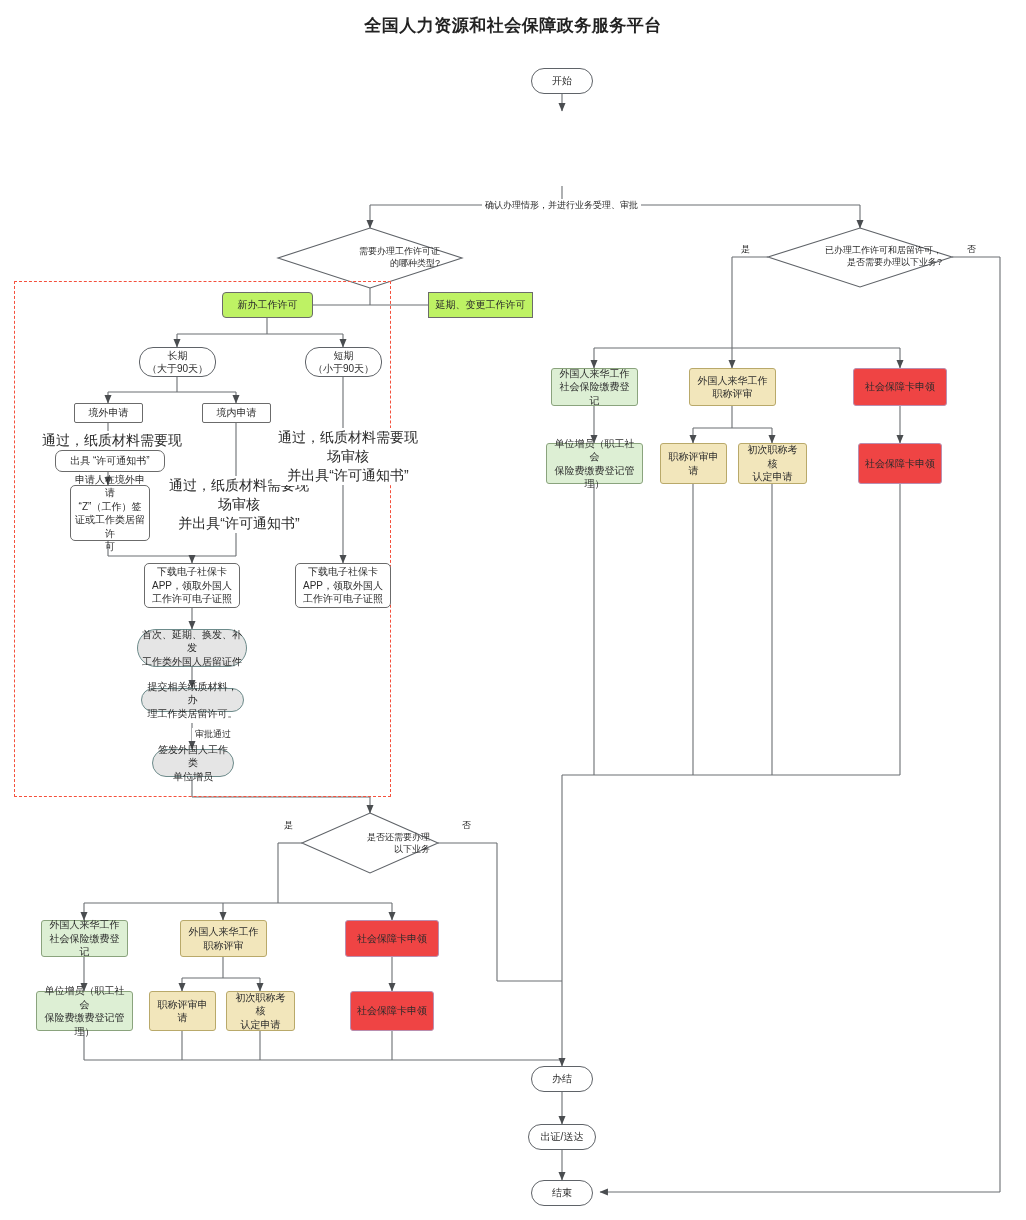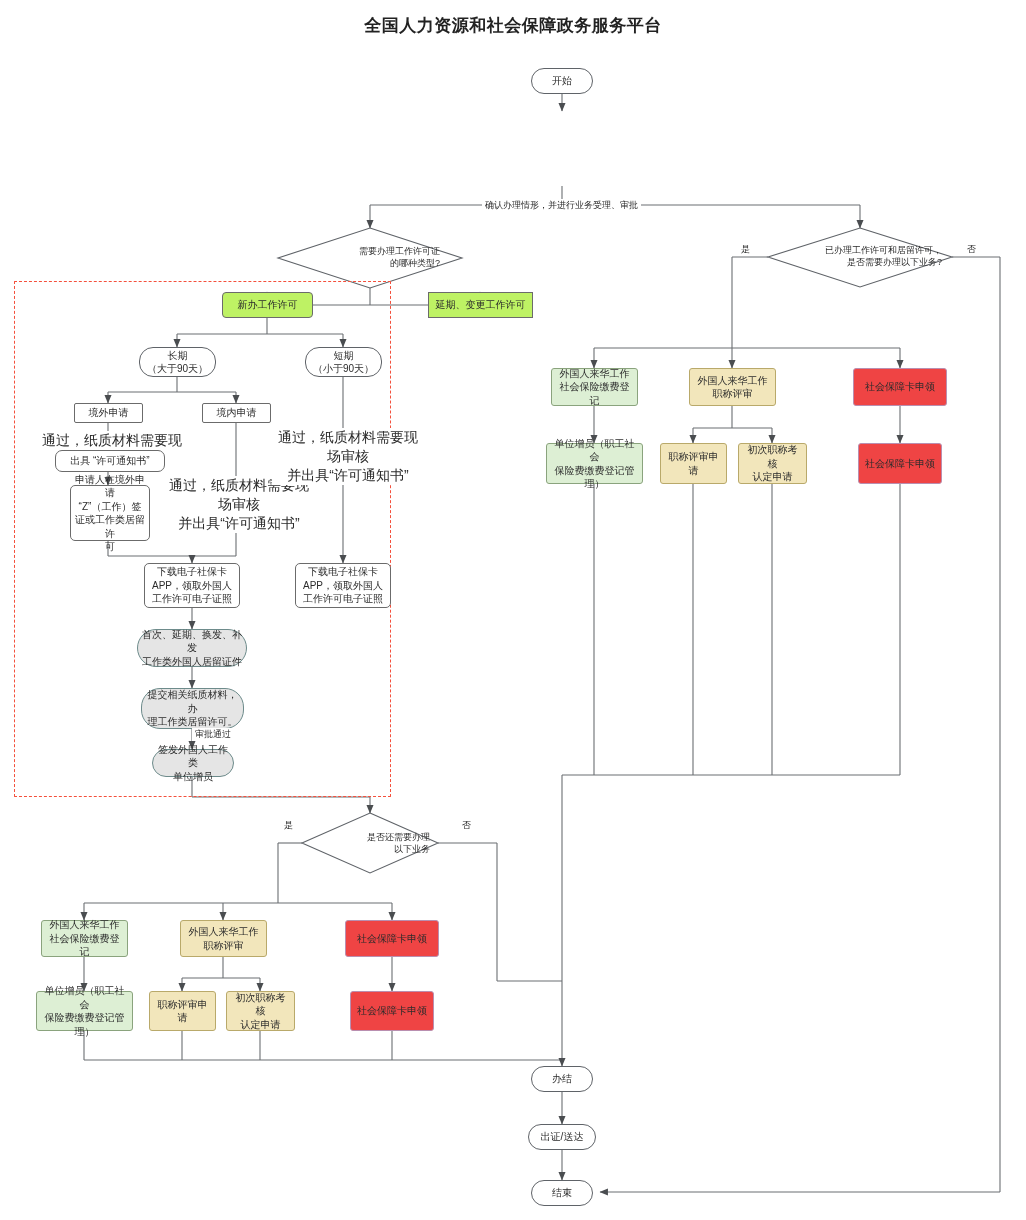--- a/index.html
+++ b/index.html
@@ -233,21 +233,21 @@
   <div class="node rect" style="left:144px;top:563px;width:96px;height:45px;border-radius:5px;">下载电子社保卡
 APP，领取外国人
 工作许可电子证照</div>
   <div class="node rect" style="left:295px;top:563px;width:96px;height:45px;border-radius:5px;">下载电子社保卡
 APP，领取外国人
 工作许可电子证照</div>
 
   <div class="node round cyan" style="left:137px;top:629px;width:110px;height:38px;">首次、延期、换发、补发
 工作类外国人居留证件</div>
 
-  <div class="node round cyan" style="left:141px;top:688px;width:103px;height:41px;">提交相关纸质材料，办
+  <div class="node round cyan" style="left:141px;top:688px;width:103px;height:24px;">提交相关纸质材料，办
 理工作类居留许可。</div>
 
   <div class="edgelabel" style="left:192px;top:728px;">审批通过</div>
 
   <div class="node round cyan" style="left:152px;top:749px;width:82px;height:28px;">签发外国人工作类
 单位增员</div>
 
   <div class="node rect green" style="left:551px;top:368px;width:87px;height:38px;border-radius:3px;">外国人来华工作
 社会保险缴费登记</div>
   <div class="node rect green" style="left:546px;top:443px;width:97px;height:41px;border-radius:3px;">单位增员（职工社会

